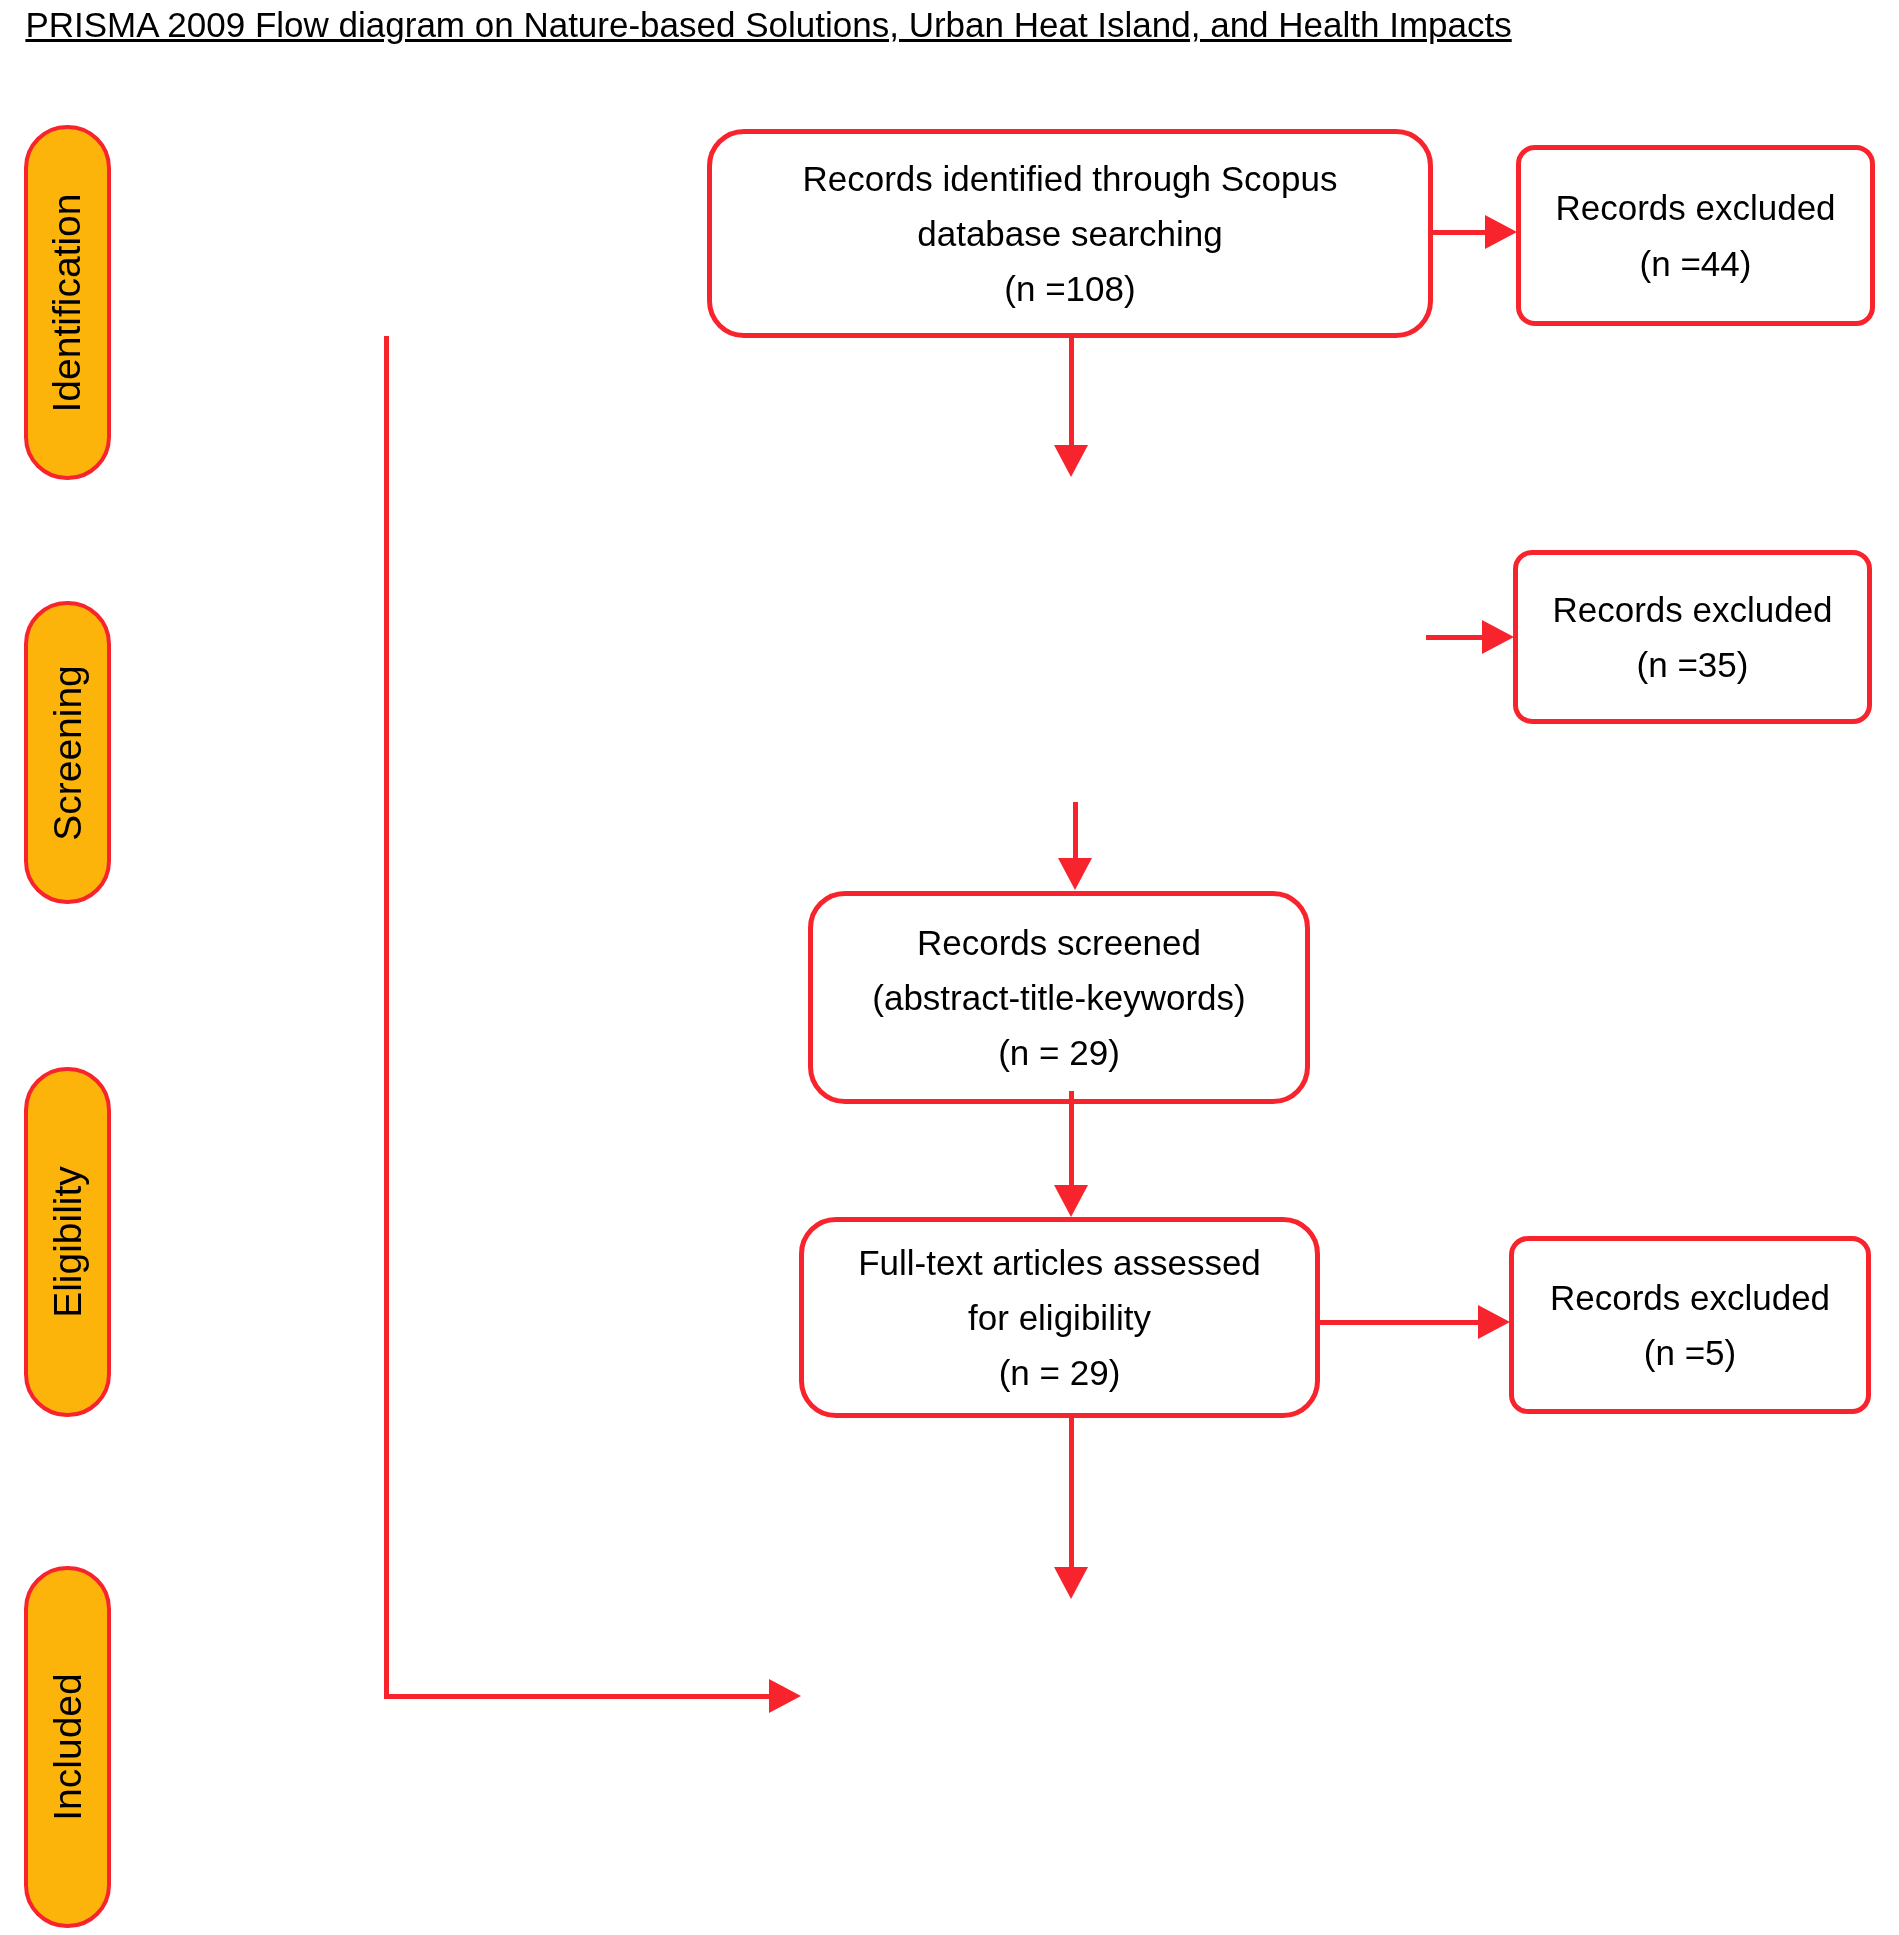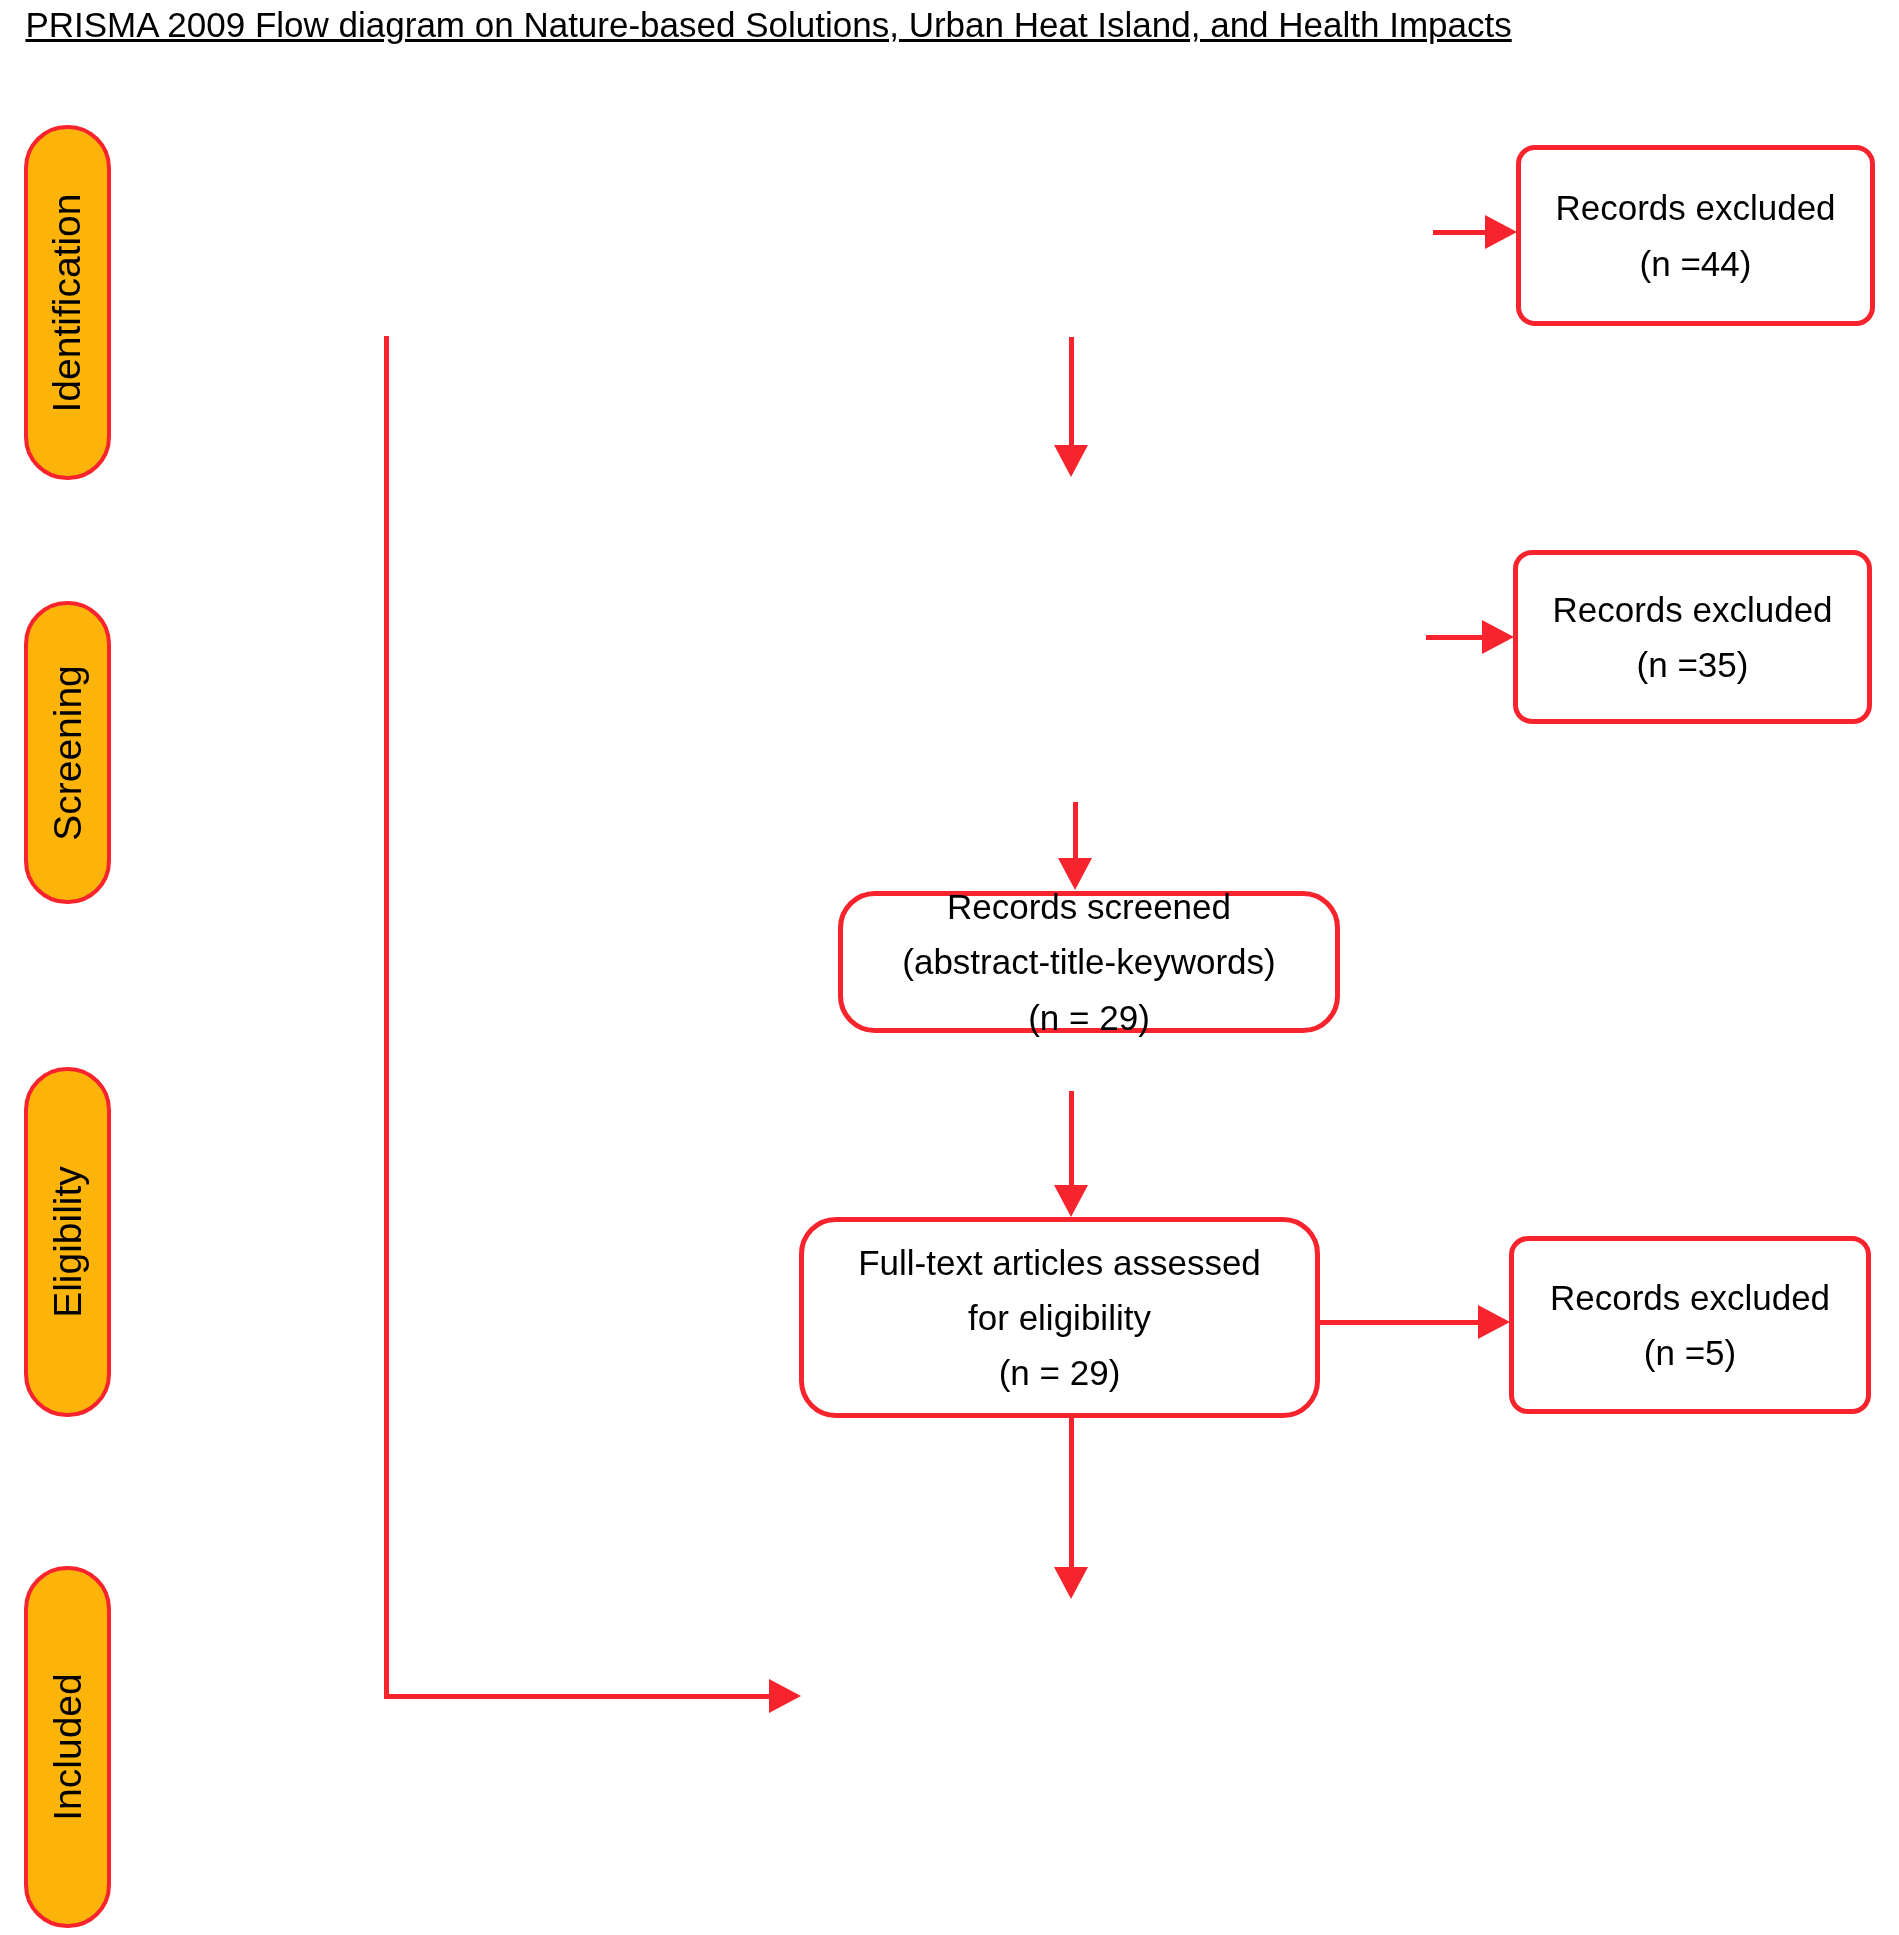--- a/index.html
+++ b/index.html
@@ -93,29 +93,32 @@
     <span class="stage-label">Screening</span>
   </div>
   <div class="stage" style="top:1067px;height:350px;">
     <span class="stage-label">Eligibility</span>
   </div>
   <div class="stage" style="top:1566px;height:362px;">
     <span class="stage-label">Included</span>
   </div>
 
 
+  <div class="fbox" style="left:707px;top:129px;width:726px;height:209px;">Records identified through Scopus
+database searching
+(n =108)</div>
 
   <div class="fbox small" style="left:1516px;top:145px;width:359px;height:181px;">Records excluded
 (n =44)</div>
 
 
   <div class="fbox small" style="left:1513px;top:550px;width:359px;height:174px;">Records excluded
 (n =35)</div>
 
-  <div class="fbox" style="left:838px;top:891px;width:502px;height:142px;">Records screened
+  <div class="fbox" style="left:808px;top:891px;width:502px;height:213px;">Records screened
 (abstract-title-keywords)
 (n = 29)</div>
 
   <div class="fbox" style="left:799px;top:1217px;width:521px;height:201px;">Full-text articles assessed
 for eligibility
 (n = 29)</div>
 
   <div class="fbox small" style="left:1509px;top:1236px;width:362px;height:178px;">Records excluded
 (n =5)</div>
 

